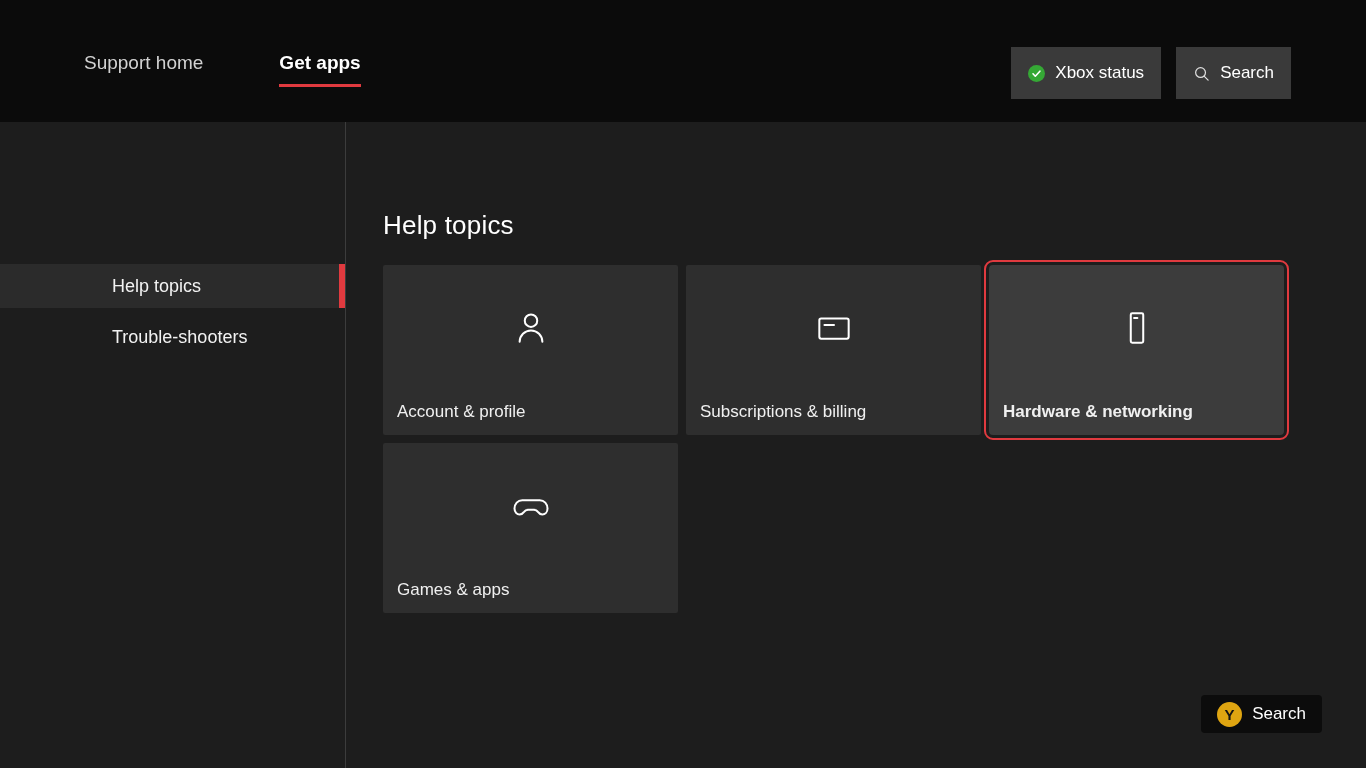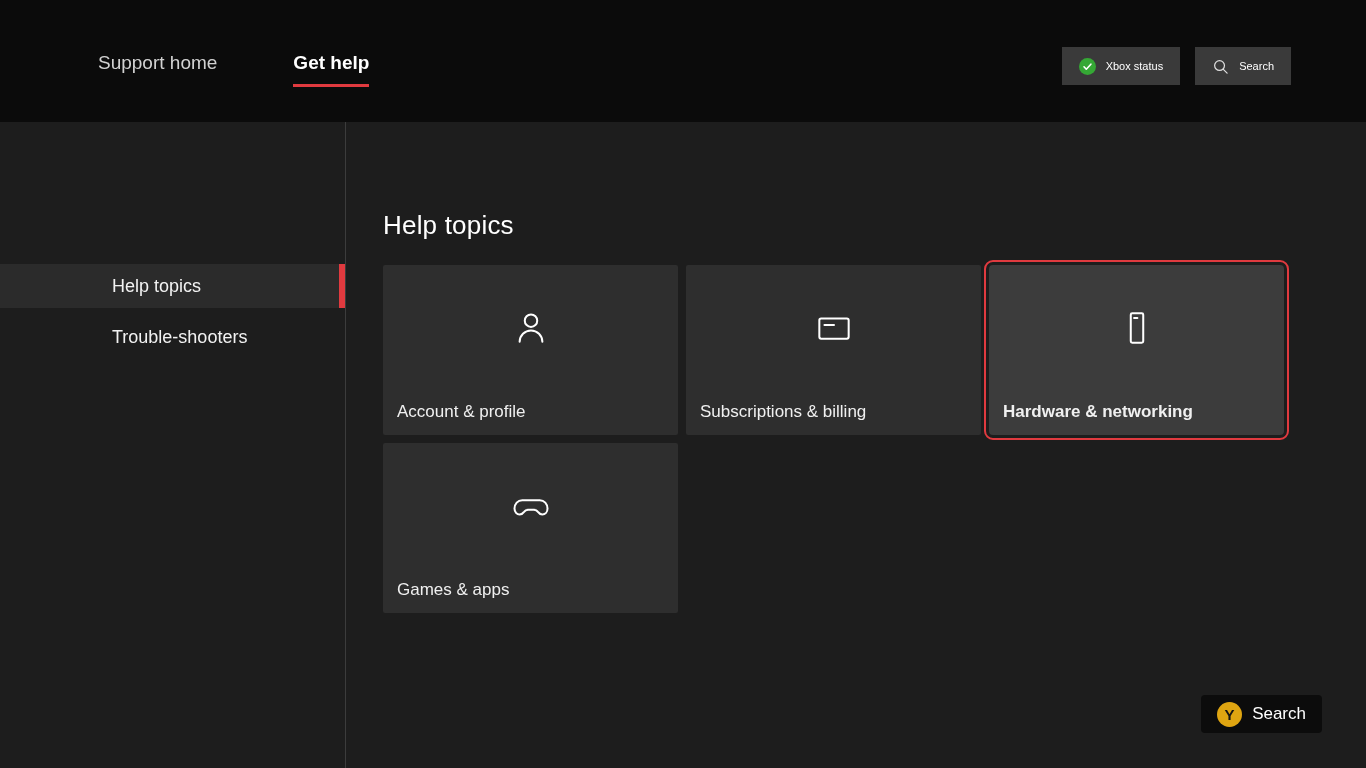--- a/index.html
+++ b/index.html
@@ -12,21 +12,21 @@
   }
 
   
   .topbar {
     position:relative;
     height:122px;
     background:#0b0b0b;
   }
   .tabs {
     position:absolute;
-    left:98px; top:52px;
+    left:84px; top:52px;
     display:flex; gap:76px;
   }
   .tab {
     font-size:19px;
     color:#d2d2d2;
     padding-bottom:13px;
     position:relative;
     cursor:pointer;
     white-space:nowrap;
   }
@@ -35,25 +35,25 @@
     content:"";
     position:absolute; left:0; right:0; bottom:0;
     height:3px; background:#e03a3f;
   }
   .topbar-right {
     position:absolute;
     right:75px; top:47px;
     display:flex; gap:15px;
   }
   .tb-btn {
-    height:38px;
+    height:52px;
     background:#3a3a3a;
     display:flex; align-items:center; gap:10px;
     padding:0 17px;
-    font-size:11px; color:#ffffff;
+    font-size:17px; color:#ffffff;
     cursor:pointer;
   }
 
   
   .content { display:flex; height:646px; }
 
   .sidebar {
     width:346px;
     border-right:1px solid #3c3c3c;
     padding-top:142px;
@@ -141,21 +141,21 @@
   .footer-hint .hint-label { font-size:17px; color:#ffffff; }
 
   .tb-btn svg { display:block; }
 </style>
 </head>
 <body>
 
 <div class="topbar">
   <div class="tabs">
     <div class="tab">Support home</div>
-    <div class="tab active">Get help</div>
+    <div class="tab active">Get apps</div>
   </div>
 
   <div class="topbar-right">
     <div class="tb-btn">
       <span>
         <svg width="17" height="17" viewBox="0 0 17 17">
           <circle cx="8.5" cy="8.5" r="8.5" fill="#35a835"></circle>
           <path d="M5 8.8l2.3 2.4 4.6-5" stroke="#ffffff" stroke-width="1.6" fill="none" stroke-linecap="round" stroke-linejoin="round"></path>
         </svg>
       </span>

